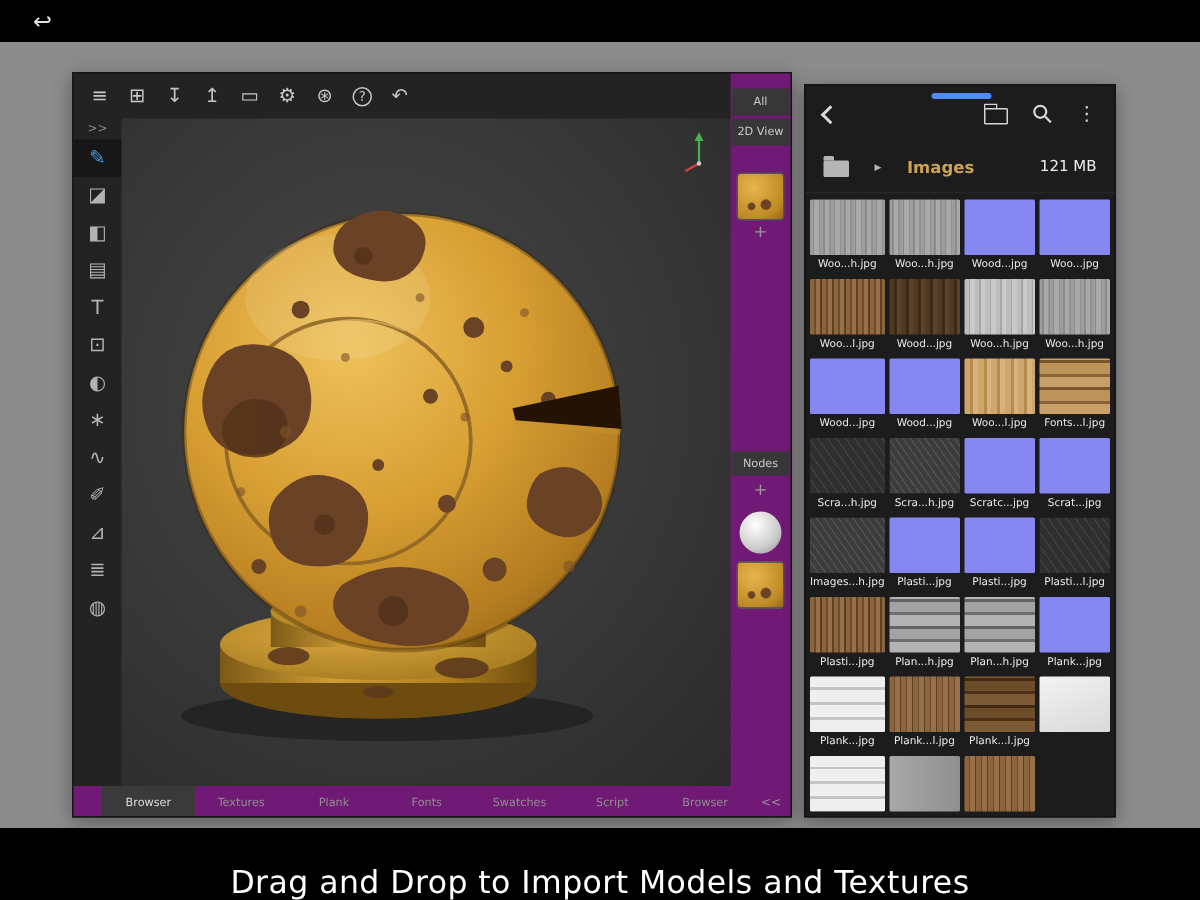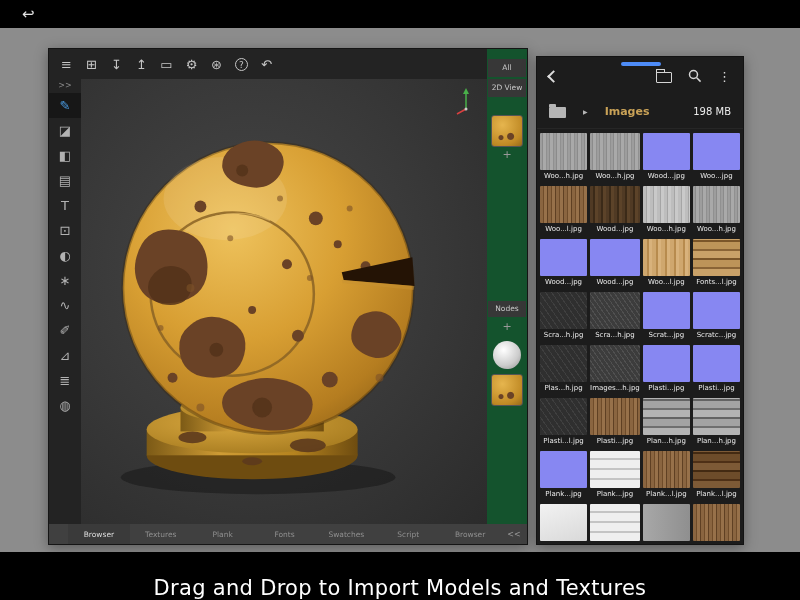--- a/index.html
+++ b/index.html
@@ -27,36 +27,36 @@
   .tool-rail{position:absolute;left:0;top:30px;bottom:20px;width:32px;background:#232323;display:flex;flex-direction:column;align-items:center}
   .expand{font-size:8px;color:#8a8a8a;height:14px;line-height:14px;width:100%;text-align:center}
   #tools{width:100%}
   .tool{height:25px;line-height:25px;text-align:center;font-size:13px;color:#b2b2b2}
   .tool.active{background:#171717;color:var(--accent)}
   .viewport{position:absolute;left:32px;top:30px;right:40px;bottom:20px;overflow:hidden;
     background:radial-gradient(ellipse at 42% 42%,#474747,#383838 55%,#2b2b2b)}
   .scene{position:absolute;inset:0;width:100%;height:100%}
   .gizmo{position:absolute;top:6px;right:8px}
 
-  .right-rail{position:absolute;right:0;top:0;bottom:20px;width:40px;background:#14532d;display:flex;flex-direction:column;align-items:center;padding-top:10px}
+  .right-rail{position:absolute;right:0;top:0;bottom:20px;width:40px;background:#701a75;display:flex;flex-direction:column;align-items:center;padding-top:10px}
   .rtab{width:38px;height:18px;line-height:18px;background:#373737;color:#c9c9c9;font-size:7.5px;text-align:center;margin-bottom:2px}
   .rtab.nodes{margin-top:138px;height:16px;line-height:16px}
   .thumb{border:1px solid #555}
   .thumb.yellow{width:32px;height:32px;border-radius:3px;
     background:
       radial-gradient(circle at 62% 68%,#6a4226 0 3px,transparent 4px),
       radial-gradient(circle at 30% 72%,#6a4226 0 2px,transparent 3px),
       radial-gradient(circle at 35% 30%,#e6b54e,#c08a25 70%,#96691a)}
   .thumb.first{margin-top:16px}
   .thumb.sphere{width:28px;height:28px;border-radius:50%;margin-top:6px;border:none;
     background:radial-gradient(circle at 38% 32%,#ffffff,#cccccc 60%,#8f8f8f)}
   .thumb.second{margin-top:5px}
   .plus{color:#9a9a9a;font-size:11px;height:16px;line-height:16px}
 
-  .pw-tabbar{position:absolute;left:0;right:0;bottom:0;height:20px;background:#404040;display:flex;align-items:stretch;padding-left:19px}
+  .pw-tabbar{position:absolute;left:0;right:0;bottom:0;height:20px;background:#701a75;display:flex;align-items:stretch;padding-left:19px}
   #bottom-tabs{display:flex;flex:1}
   .btab{flex:1;display:flex;align-items:center;justify-content:center;font-size:7.5px;color:#8f8f8f}
   .btab.active{background:#3a3a3a;color:#ddd}
   .collapse{width:26px;display:flex;align-items:center;justify-content:center;font-size:8px;color:#9a9a9a}
 
   
   .fb-window{position:absolute;left:536px;top:56px;width:208px;height:489px;background:#1c1c1c;border:1px solid #131313;box-shadow:0 3px 12px rgba(0,0,0,.35)}
   .fb-toolbar{height:38px;position:relative;display:flex;align-items:center;padding:0 12px}
   .chevron-left{width:9px;height:9px;border-left:2px solid #dcdcdc;border-bottom:2px solid #dcdcdc;transform:rotate(45deg)}
   .progress{position:absolute;top:5px;left:84px;width:40px;height:4px;border-radius:2px;background:var(--progress)}
@@ -247,21 +247,21 @@
           <circle cx="5.5" cy="5.5" r="4" fill="none" stroke="#d5d5d5" stroke-width="1.5"></circle>
           <line x1="8.7" y1="8.7" x2="12.6" y2="12.6" stroke="#d5d5d5" stroke-width="1.5"></line>
         </svg>
         <span class="kebab">⋮</span>
       </span>
     </div>
     <div class="fb-pathrow">
       <span class="home-folder"></span>
       <span class="parrow">▶</span>
       <span class="fname">Images</span>
-      <span class="fsize">198 MB</span>
+      <span class="fsize">121 MB</span>
     </div>
     <div class="fb-grid" id="fb-grid">
         <div class="fb-item">
           <div class="fb-thumb tex-wood-gray"></div>
           <div class="fb-label">Woo...h.jpg</div>
         </div>
         <div class="fb-item">
           <div class="fb-thumb tex-wood-gray"></div>
           <div class="fb-label">Woo...h.jpg</div>
         </div>
@@ -308,29 +308,25 @@
         <div class="fb-item">
           <div class="fb-thumb tex-scratch"></div>
           <div class="fb-label">Scra...h.jpg</div>
         </div>
         <div class="fb-item">
           <div class="fb-thumb tex-scratch-light"></div>
           <div class="fb-label">Scra...h.jpg</div>
         </div>
         <div class="fb-item">
           <div class="fb-thumb tex-purple"></div>
+          <div class="fb-label">Scratc...jpg</div>
+        </div>
+        <div class="fb-item">
+          <div class="fb-thumb tex-purple"></div>
           <div class="fb-label">Scrat...jpg</div>
-        </div>
-        <div class="fb-item">
-          <div class="fb-thumb tex-purple"></div>
-          <div class="fb-label">Scratc...jpg</div>
-        </div>
-        <div class="fb-item">
-          <div class="fb-thumb tex-scratch"></div>
-          <div class="fb-label">Plas...h.jpg</div>
         </div>
         <div class="fb-item">
           <div class="fb-thumb tex-scratch-light"></div>
           <div class="fb-label">Images...h.jpg</div>
         </div>
         <div class="fb-item">
           <div class="fb-thumb tex-purple"></div>
           <div class="fb-label">Plasti...jpg</div>
         </div>
         <div class="fb-item">

